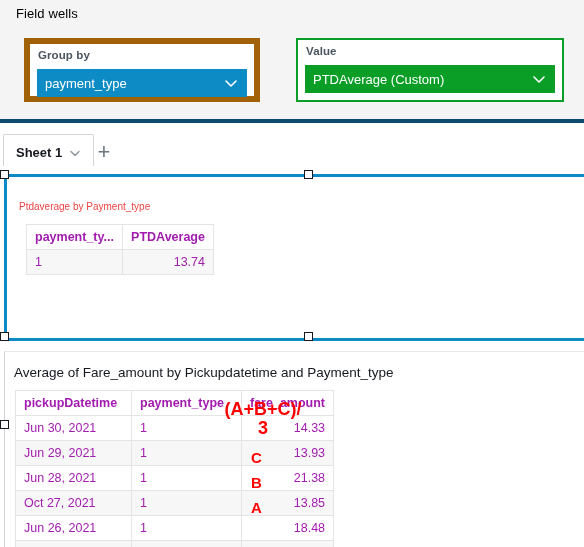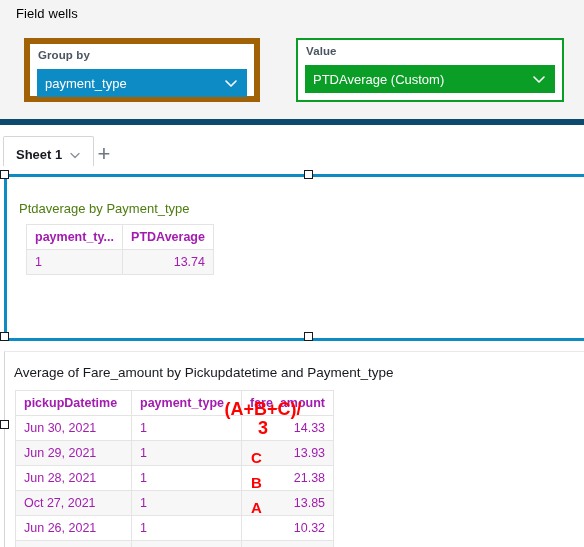--- a/index.html
+++ b/index.html
@@ -88,21 +88,21 @@
   .chev svg { display: block; }
 
   
   .tabbar {
     position: absolute;
     left: 0;
     top: 119px;
     width: 584px;
     height: 47px;
     background: #ffffff;
-    border-top: 6px solid #0c4a6e;
+    border-top: 4px solid #0c4a6e;
     box-sizing: border-box;
   }
   .sheet-tab {
     position: absolute;
     left: 3px;
     top: 11px;
     height: 36px;
     display: flex;
     align-items: center;
     padding: 0 11px 0 12px;
@@ -172,22 +172,22 @@
   .handle.h-tl { left: 0px;   top: 4px; }
   .handle.h-tm { left: 304px; top: 4px; }
   .handle.h-ml { left: 0px;   top: 254px; }
   .handle.h-bl { left: 0px;   top: 166px; }
   .handle.h-bm { left: 304px; top: 166px; }
 
   .visual-title {
     position: absolute;
     left: 12px;
     top: 24px;
-    font-size: 13px;
-    color: #4d7c0f;
+    font-size: 10px;
+    color: #ef4444;
   }
 
   
   table.grid {
     border-collapse: collapse;
     table-layout: fixed;
     font-size: 12.5px;
     color: #a21caf;
     background: #ffffff;
   }
@@ -381,21 +381,21 @@
           <td class="c2">21.38</td>
         </tr>
         <tr>
           <td class="c0">Oct 27, 2021</td>
           <td class="c1">1</td>
           <td class="c2">13.85</td>
         </tr>
         <tr>
           <td class="c0">Jun 26, 2021</td>
           <td class="c1">1</td>
-          <td class="c2">10.32</td>
+          <td class="c2">18.48</td>
         </tr>
         <tr>
           <td class="c0"></td>
           <td class="c1"></td>
           <td class="c2"></td>
         </tr>
       </tbody>
     </table>
 
     <span class="row-mark" style="left:246px; top:98px;">C</span>

